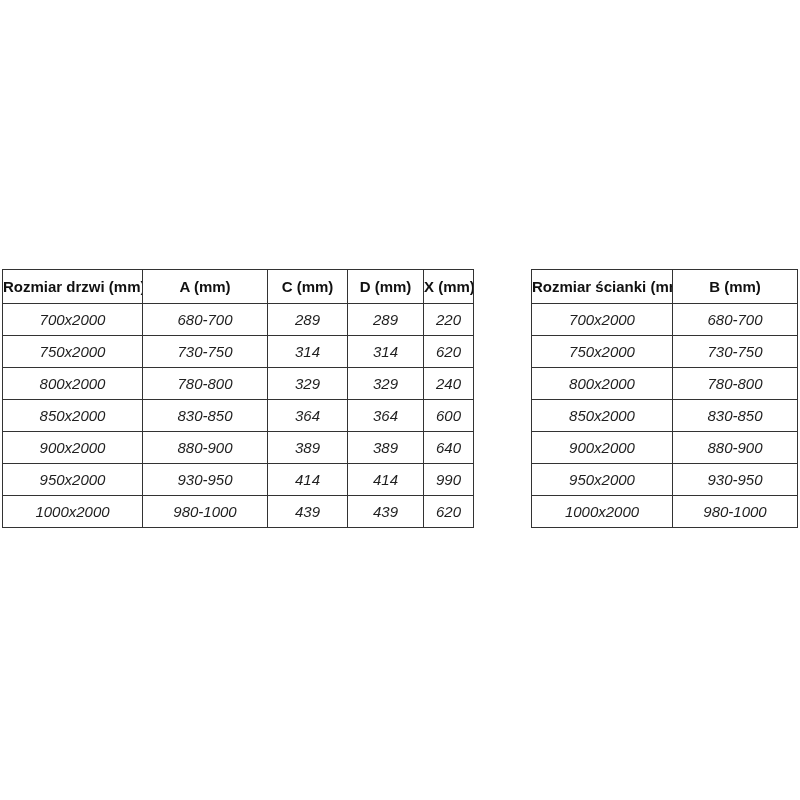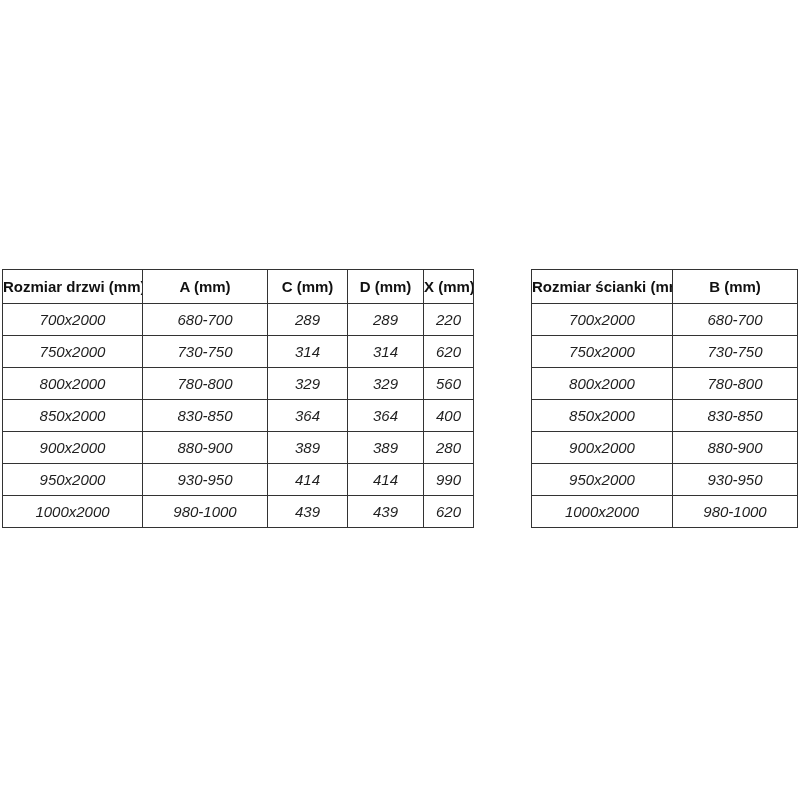--- a/index.html
+++ b/index.html
@@ -80,35 +80,35 @@
       <td>730-750</td>
       <td>314</td>
       <td>314</td>
       <td>620</td>
     </tr>
     <tr>
       <td>800x2000</td>
       <td>780-800</td>
       <td>329</td>
       <td>329</td>
-      <td>560</td>
+      <td>240</td>
     </tr>
     <tr>
       <td>850x2000</td>
       <td>830-850</td>
       <td>364</td>
       <td>364</td>
-      <td>400</td>
+      <td>600</td>
     </tr>
     <tr>
       <td>900x2000</td>
       <td>880-900</td>
       <td>389</td>
       <td>389</td>
-      <td>280</td>
+      <td>640</td>
     </tr>
     <tr>
       <td>950x2000</td>
       <td>930-950</td>
       <td>414</td>
       <td>414</td>
       <td>990</td>
     </tr>
     <tr>
       <td>1000x2000</td>

